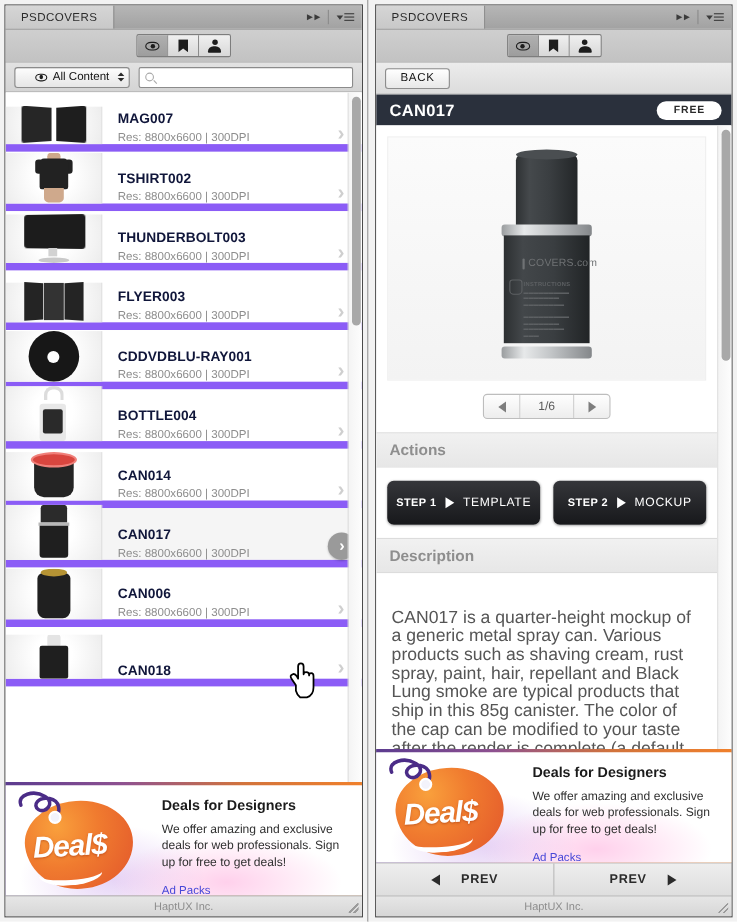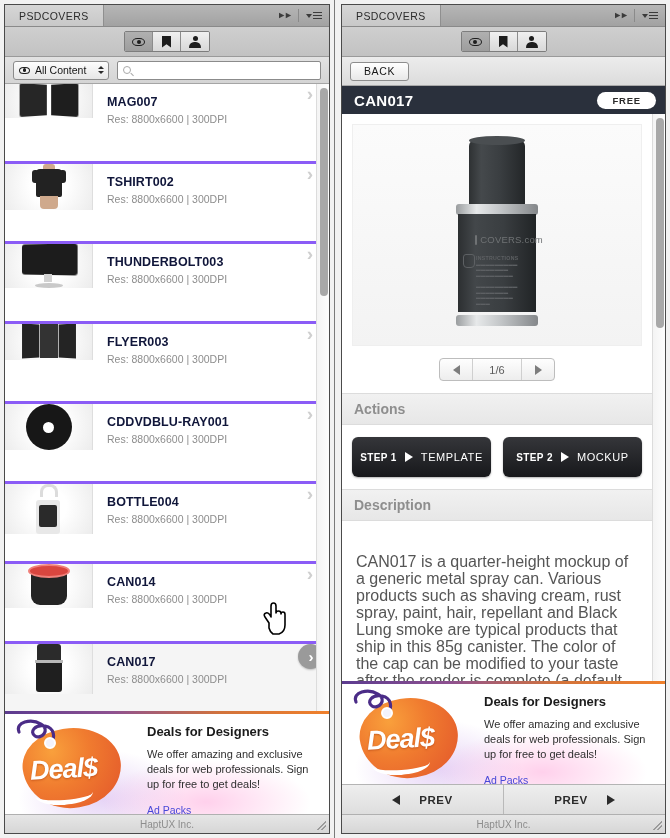--- a/index.html
+++ b/index.html
@@ -104,21 +104,21 @@
     background: linear-gradient(#e2e2e2, #d4d4d4);
     border-bottom: 1px solid #a5a5a5;
     display: flex; align-items: center; gap: 8px;
     padding: 0 8px;
   }
   .filter-select {
     height: 19px; min-width: 96px;
     border: 1px solid #8b8b8b; border-radius: 3px;
     background: linear-gradient(#fdfdfd, #e6e6e6);
     display: flex; align-items: center; gap: 5px;
-    padding: 0 4px 0 5px;
+    padding: 0 4px 0 18px;
     font-size: 10.5px; color: #141414;
   }
   .filter-select .ico-eye-outer { width: 11px; height: 7px; border-width: 1.5px; }
   .filter-select .ico-eye-pupil { width: 3.5px; height: 3.5px; }
   .updown { display: flex; flex-direction: column; gap: 2px; margin-left: auto; padding-left: 3px; }
   .updown .u { width: 0; height: 0; border-left: 3px solid transparent; border-right: 3px solid transparent; border-bottom: 3.5px solid #2a2a2a; }
   .updown .d { width: 0; height: 0; border-left: 3px solid transparent; border-right: 3px solid transparent; border-top: 3.5px solid #2a2a2a; }
   .search-wrap {
     flex: 1; height: 19px;
     border: 1px solid #8b8b8b; border-radius: 2px;
@@ -136,22 +136,22 @@
   .search-input {
     border: none; outline: none; font-size: 10.5px;
     width: 100%; background: transparent; color: #333;
     font-family: "Liberation Sans", sans-serif;
   }
 
   
   .list-area { flex: 1; position: relative; overflow: hidden; background: #fff; }
   .list { position: absolute; inset: 0; overflow: hidden; }
   .row {
-    height: 80px; display: flex; align-items: flex-start;
-    border-bottom: 3px solid #8b5cf6;
+    height: 54px; display: flex; align-items: flex-end;
+    border-bottom: 7px solid #8b5cf6;
     background: #ffffff;
   }
   .row.selected { background: #f5f5f5; }
   .row-thumb {
     width: 88px; flex: 0 0 88px;
     background: radial-gradient(circle at 50% 45%, #ffffff 35%, #ececec 100%);
     border-right: 1px solid #dedede;
     display: flex; align-items: center; justify-content: center;
     position: relative; overflow: hidden;
   }

